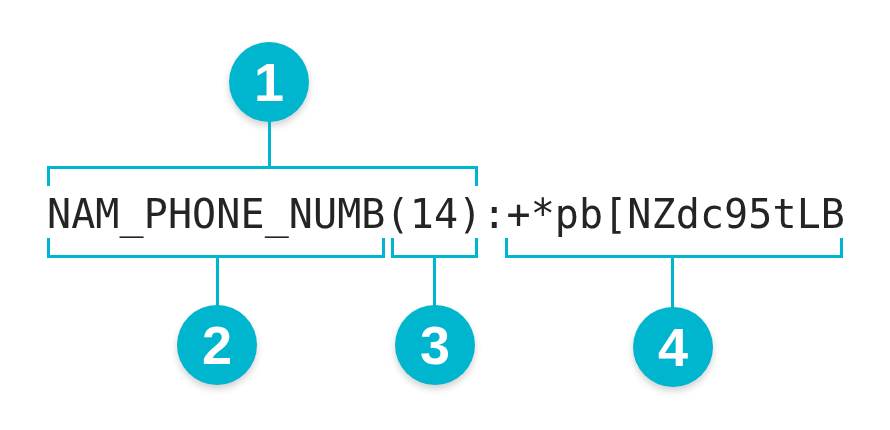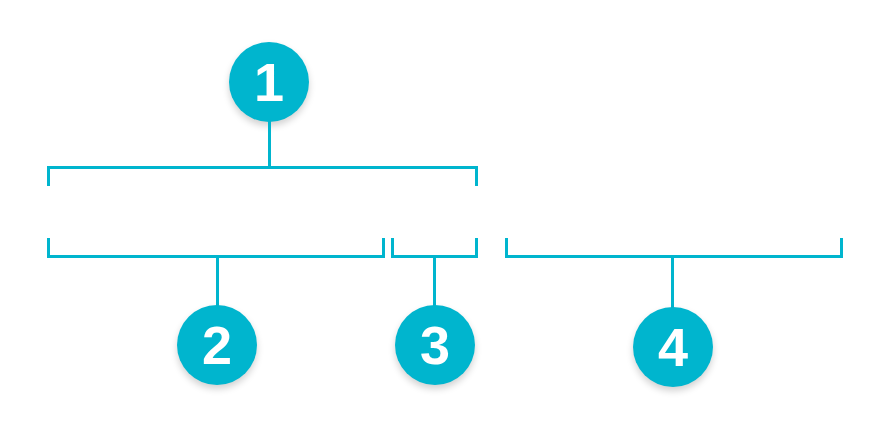--- a/index.html
+++ b/index.html
@@ -84,20 +84,21 @@
 
 <div class="stage">
 
   <div class="badge badge-1">
     <span class="num">1</span>
   </div>
   <div class="connector conn-1"></div>
 
   <div class="bracket down bracket-full"></div>
 
+  <div class="token-text">NAM_PHONE_NUMB(14):+*pb[NZdc95tLB</div>
 
   <div class="bracket up bracket-name"></div>
   <div class="connector conn-2"></div>
   <div class="badge badge-2">
     <span class="num">2</span>
   </div>
 
   <div class="bracket up bracket-length"></div>
   <div class="connector conn-3"></div>
   <div class="badge badge-3">

